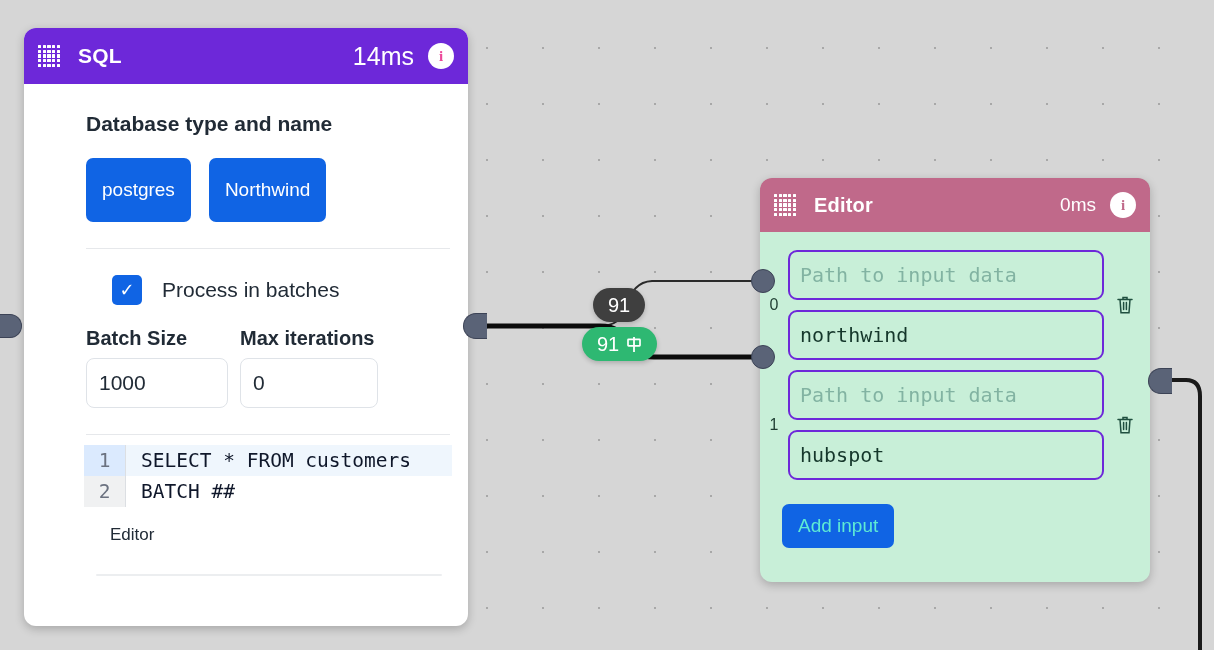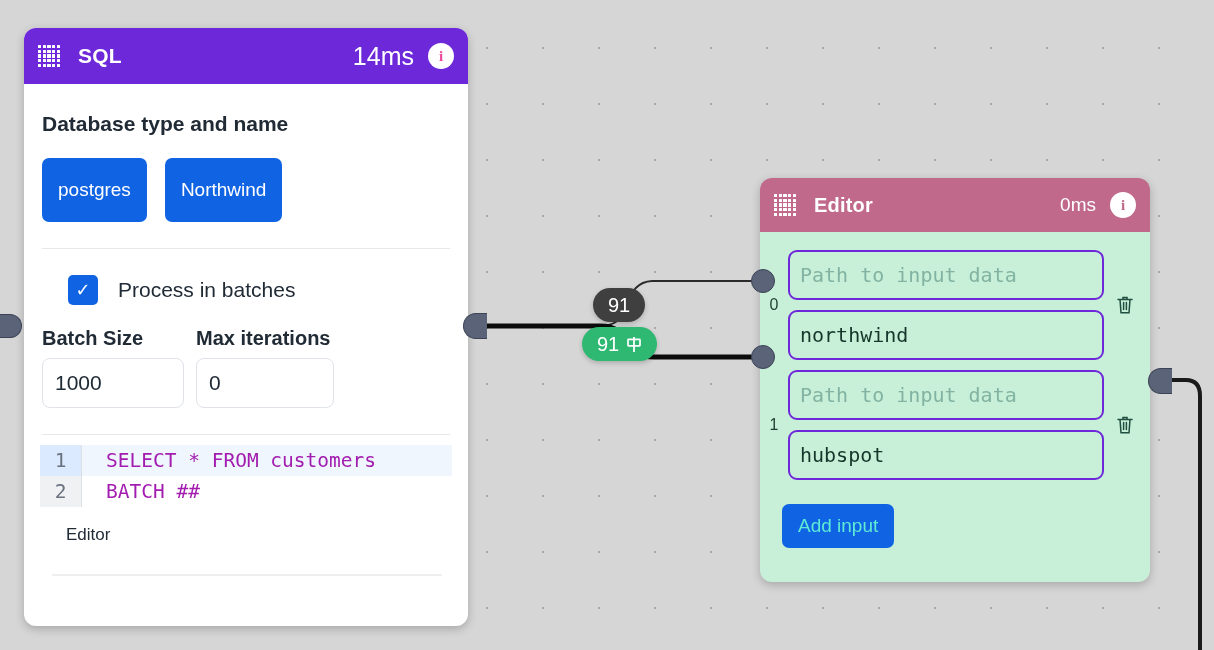--- a/index.html
+++ b/index.html
@@ -75,21 +75,21 @@
   }
 
   
   #sql-node {
     left: 24px; top: 28px;
     width: 444px; height: 598px;
     background: #ffffff;
   }
   #sql-node .node-header { background: #6d28d9; }
   #sql-node .info-icon { color: #ec4899; }
-  .sql-body { padding: 0 16px; }
+  .sql-body { padding: 0 16px; margin-left: 44px; }
   .section-title {
     font-size: 21px;
     font-weight: 700;
     color: #212b36;
     margin: 28px 0 0 2px;
   }
   .chip-row { display: flex; gap: 18px; margin-top: 22px; padding-left: 2px; }
   .chip {
     background: #1064e4;
     color: #fff;
@@ -158,21 +158,21 @@
     width: 42px;
     flex: none;
     text-align: center;
     color: #6b7280;
     background: #f0f1f2;
     height: 31px;
     line-height: 31px;
     border-right: 1px solid #dcdfe3;
   }
   .code-line.active .ln { background: #dbeafe; }
-  .code-text { padding-left: 24px; color: #a21caf; white-space: pre; }
+  .code-text { padding-left: 15px; color: #0f172a; white-space: pre; }
   .editor-caption {
     font-size: 17px;
     color: #212b36;
     margin: 18px 0 0 26px;
   }
   .bottom-divider {
     height: 2px;
     background: #eceef0;
     margin: 29px 10px 0 12px;
     border-radius: 2px;

